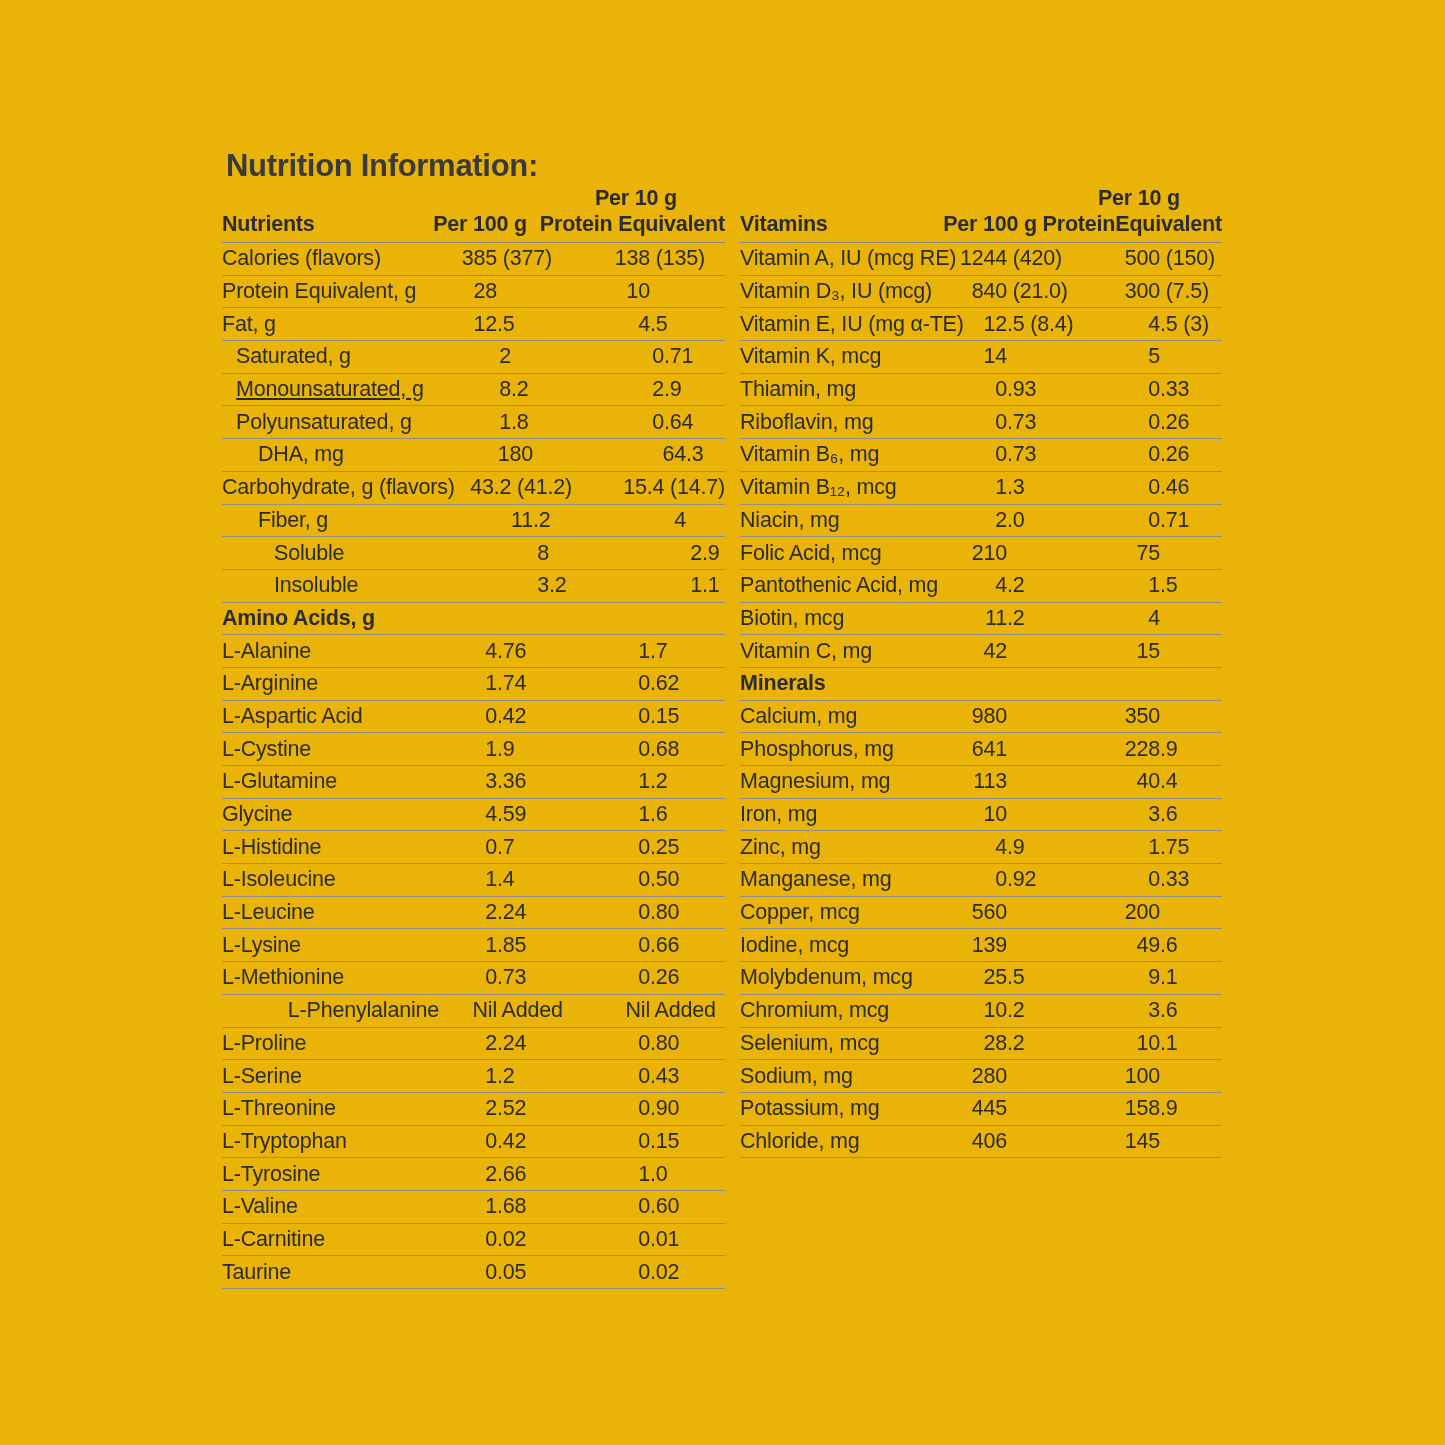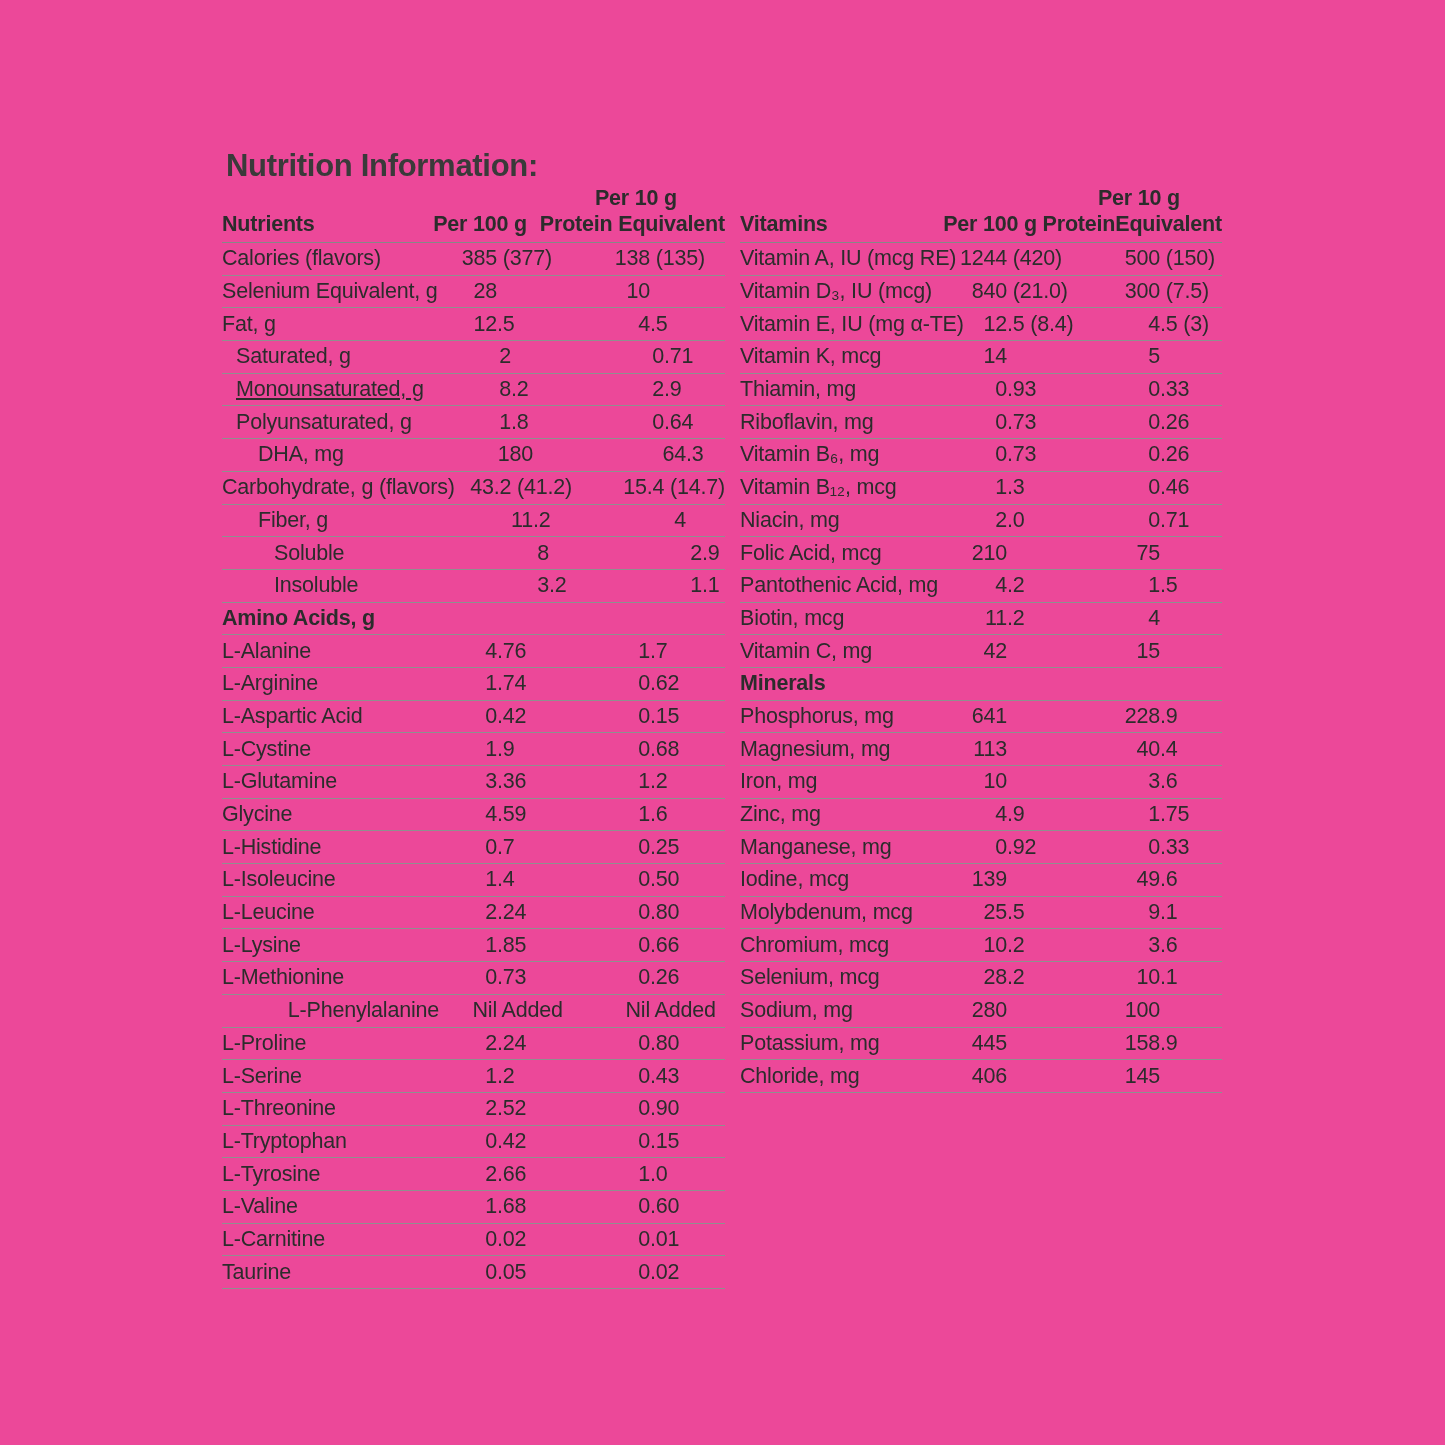--- a/index.html
+++ b/index.html
@@ -1,19 +1,19 @@
 <!DOCTYPE html>
 <html><head>
 <meta charset="utf-8">
 <style>
   html,body{margin:0;padding:0;background:#ffffff;}
   .canvas{
     position:relative;
     width:1445px;height:1445px;
-    background:#ec4899;
+    background:#eab308;
     font-family:"Liberation Sans","DejaVu Sans",sans-serif;
     color:#2c2c2c;
     overflow:hidden;
   }
   .content{position:absolute;left:222px;top:148px;width:1000px;}
   .page-title{
     margin:0 0 2px 4px;
     font-size:31px;font-weight:700;color:#3a3a3a;
     letter-spacing:-0.3px;
   }
@@ -71,21 +71,21 @@
               <span class="val val1">
                 <span class="ipart">385</span>
                 <span class="fpart"> (377)</span>
               </span>
               <span class="val val2">
                 <span class="ipart">138</span>
                 <span class="fpart"> (135)</span>
               </span>
             </div>
             <div class="row">
-              <span class="label" style="padding-left: 0px;">Selenium Equivalent, g</span>
+              <span class="label" style="padding-left: 0px;">Protein Equivalent, g</span>
               <span class="val val1">
                 <span class="ipart">28</span>
                 <span class="fpart"></span>
               </span>
               <span class="val val2">
                 <span class="ipart">10</span>
                 <span class="fpart"></span>
               </span>
             </div>
             <div class="row">
@@ -563,20 +563,31 @@
               </span>
               <span class="val val2">
                 <span class="ipart">15</span>
                 <span class="fpart"></span>
               </span>
             </div>
             <div class="row section">
               <span class="label" style="padding-left: 0px;">Minerals</span>
             </div>
             <div class="row">
+              <span class="label" style="padding-left: 0px;">Calcium, mg</span>
+              <span class="val val1">
+                <span class="ipart">980</span>
+                <span class="fpart"></span>
+              </span>
+              <span class="val val2">
+                <span class="ipart">350</span>
+                <span class="fpart"></span>
+              </span>
+            </div>
+            <div class="row">
               <span class="label" style="padding-left: 0px;">Phosphorus, mg</span>
               <span class="val val1">
                 <span class="ipart">641</span>
                 <span class="fpart"></span>
               </span>
               <span class="val val2">
                 <span class="ipart">228</span>
                 <span class="fpart">.9</span>
               </span>
             </div>
@@ -615,20 +626,31 @@
             </div>
             <div class="row">
               <span class="label" style="padding-left: 0px;">Manganese, mg</span>
               <span class="val val1">
                 <span class="ipart">0</span>
                 <span class="fpart">.92</span>
               </span>
               <span class="val val2">
                 <span class="ipart">0</span>
                 <span class="fpart">.33</span>
+              </span>
+            </div>
+            <div class="row">
+              <span class="label" style="padding-left: 0px;">Copper, mcg</span>
+              <span class="val val1">
+                <span class="ipart">560</span>
+                <span class="fpart"></span>
+              </span>
+              <span class="val val2">
+                <span class="ipart">200</span>
+                <span class="fpart"></span>
               </span>
             </div>
             <div class="row">
               <span class="label" style="padding-left: 0px;">Iodine, mcg</span>
               <span class="val val1">
                 <span class="ipart">139</span>
                 <span class="fpart"></span>
               </span>
               <span class="val val2">
                 <span class="ipart">49</span>

